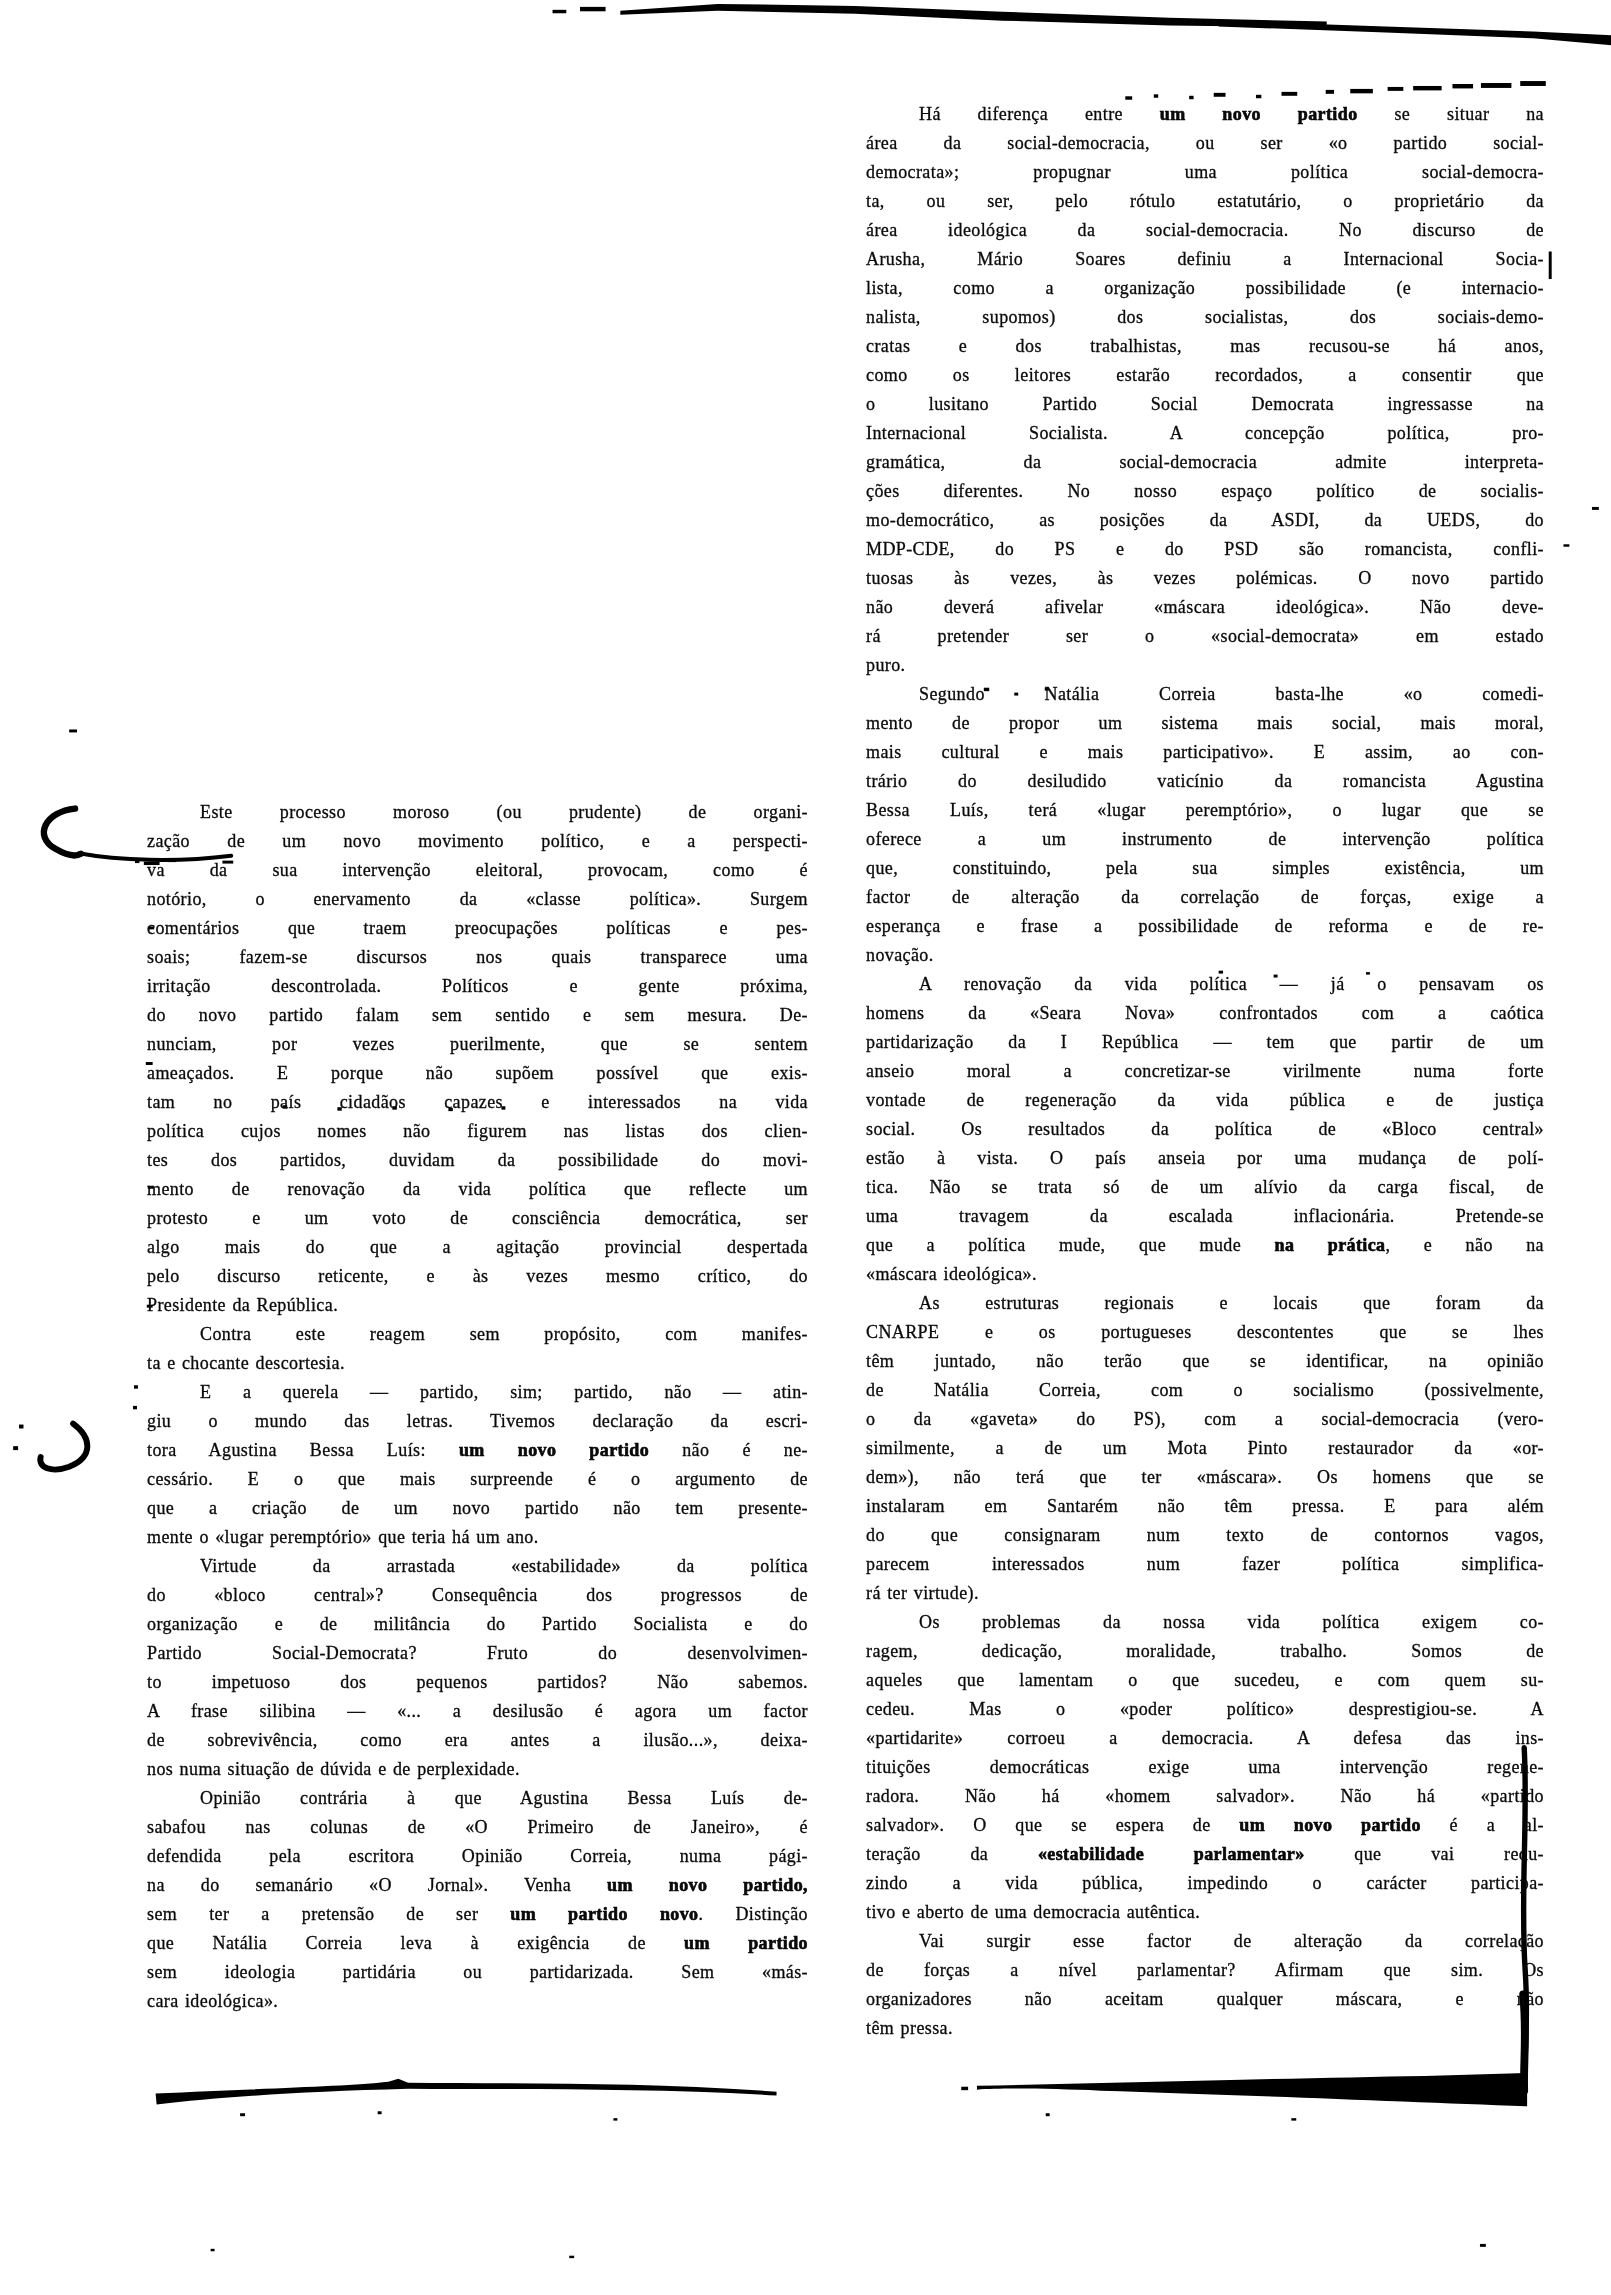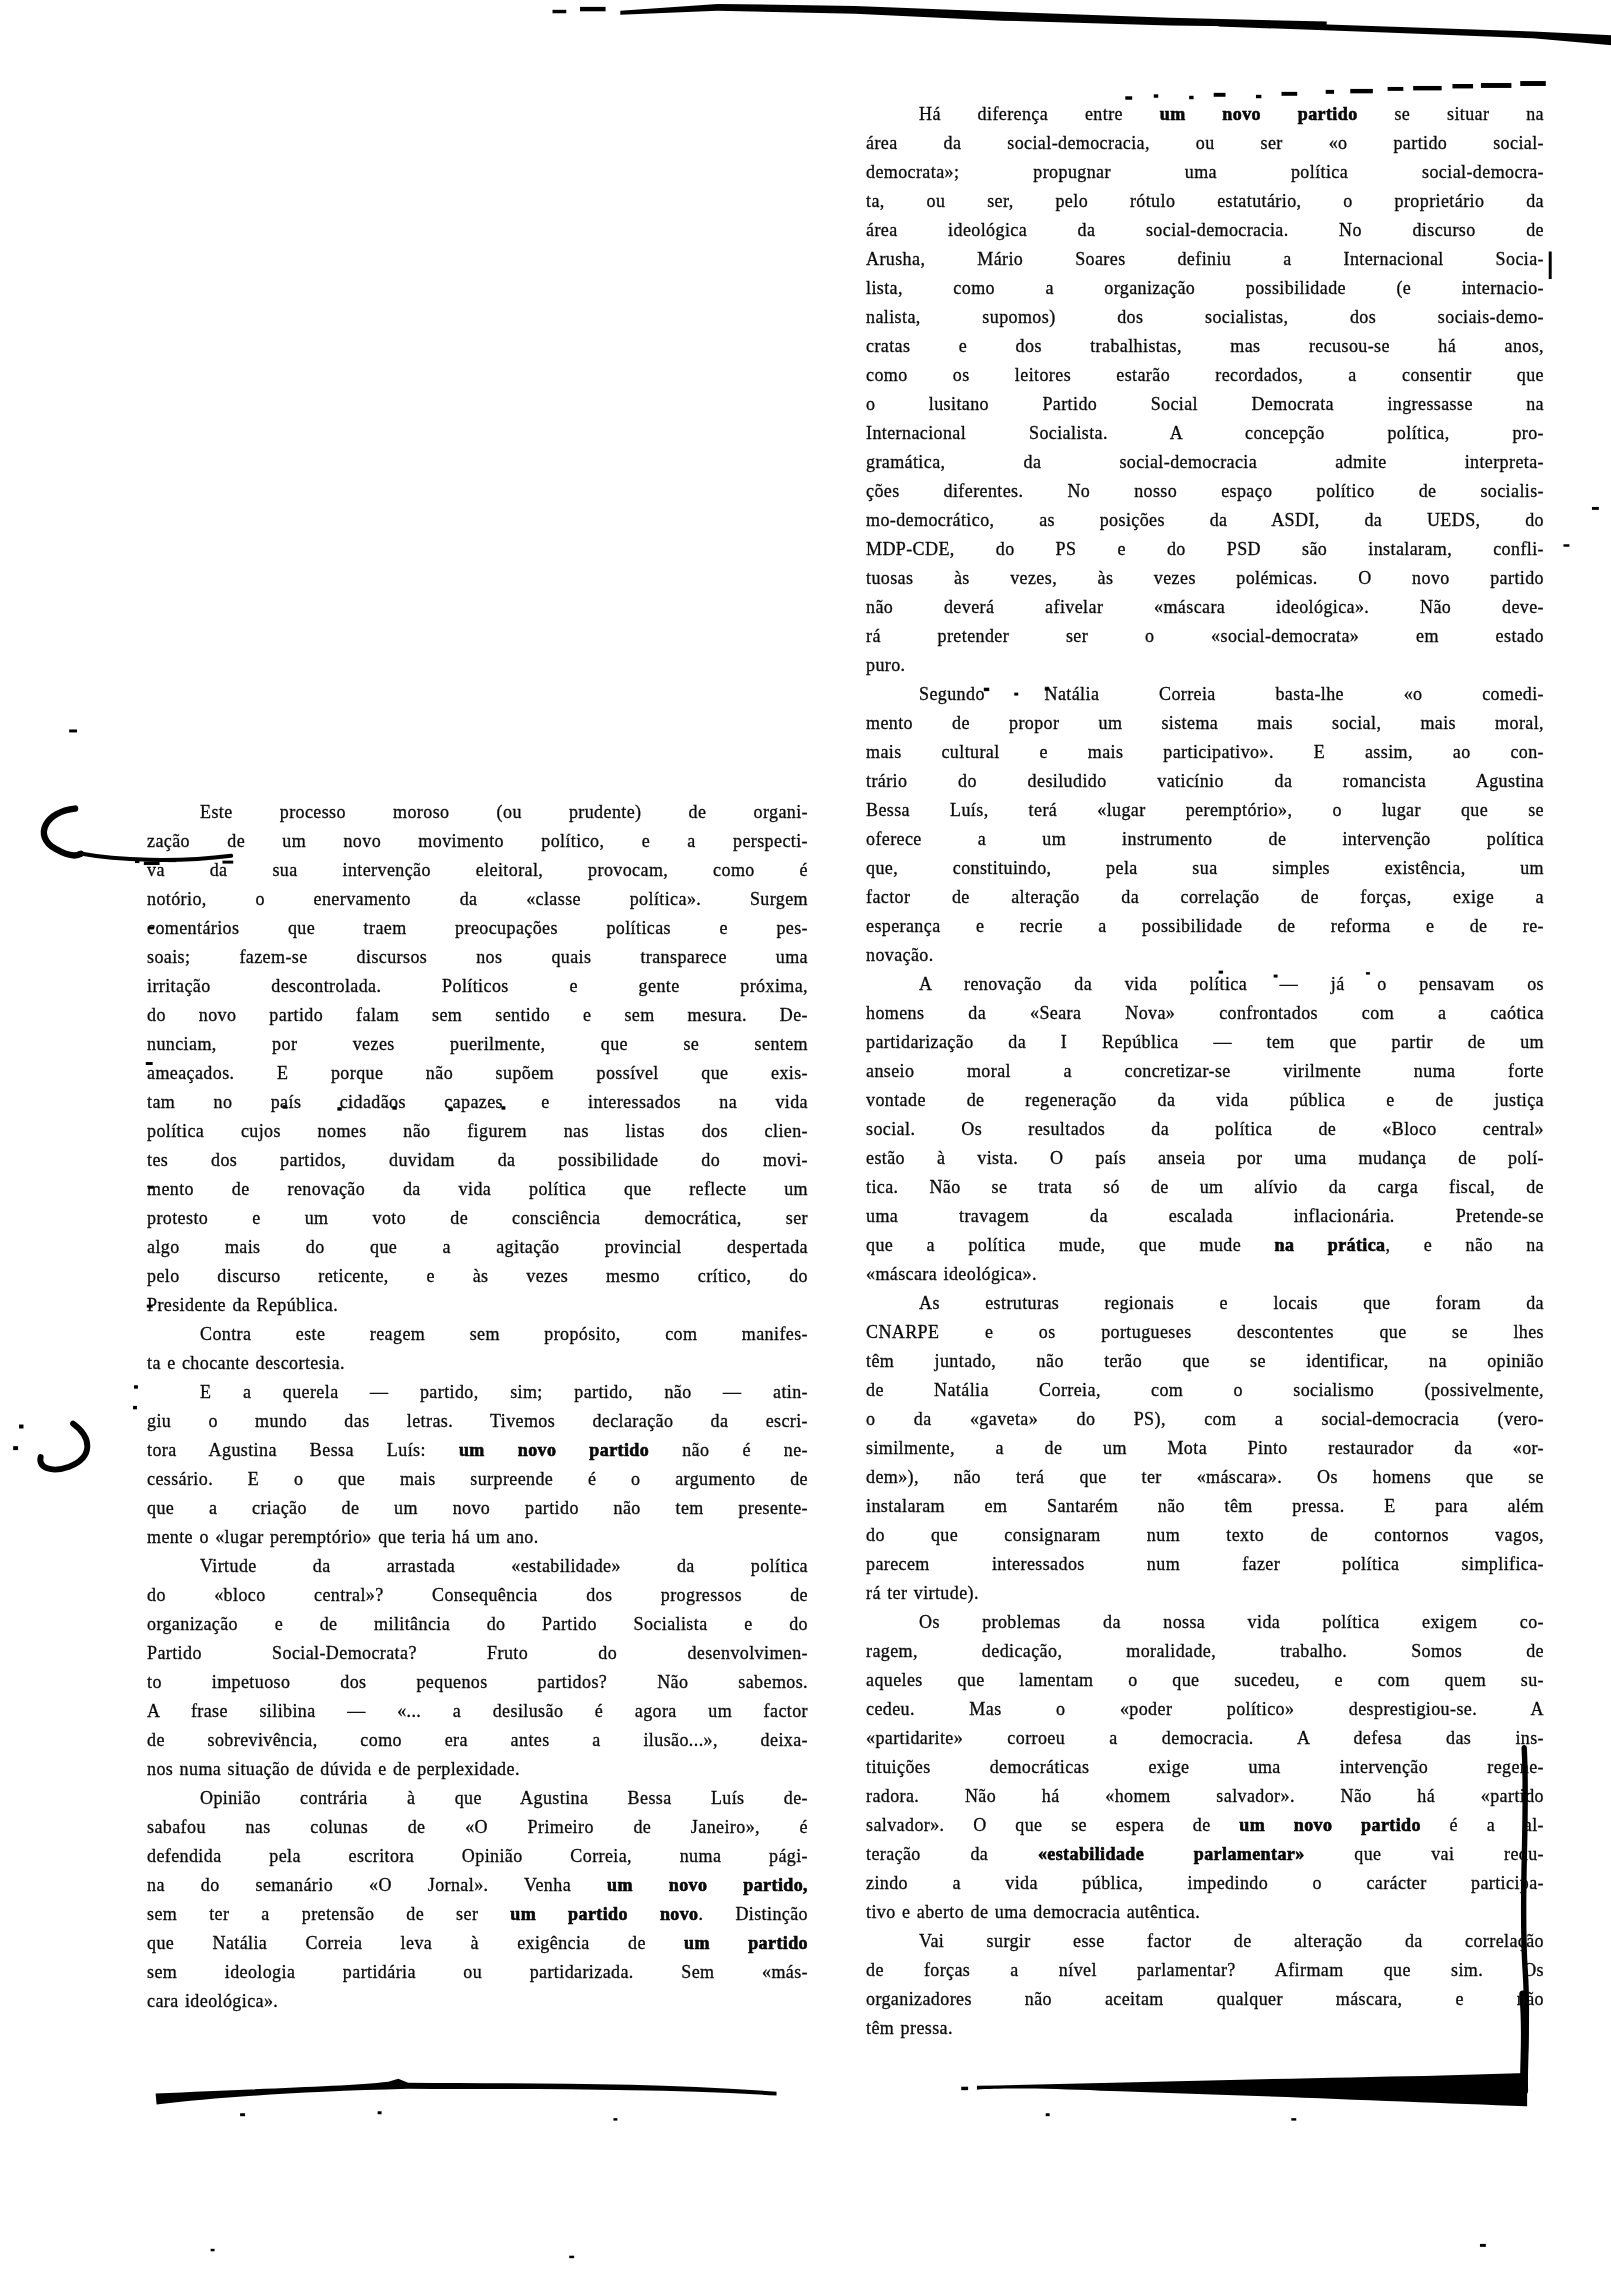--- a/index.html
+++ b/index.html
@@ -195,34 +195,34 @@
       <div class="tline">Arusha, Mário Soares definiu a Internacional Socia-</div>
       <div class="tline">lista, como a organização possibilidade (e internacio-</div>
       <div class="tline">nalista, supomos) dos socialistas, dos sociais-demo-</div>
       <div class="tline">cratas e dos trabalhistas, mas recusou-se há anos,</div>
       <div class="tline">como os leitores estarão recordados, a consentir que</div>
       <div class="tline">o lusitano Partido Social Democrata ingressasse na</div>
       <div class="tline">Internacional Socialista. A concepção política, pro-</div>
       <div class="tline">gramática, da social-democracia admite interpreta-</div>
       <div class="tline">ções diferentes. No nosso espaço político de socialis-</div>
       <div class="tline">mo-democrático, as posições da ASDI, da UEDS, do</div>
-      <div class="tline">MDP-CDE, do PS e do PSD são instalaram, confli-</div>
+      <div class="tline">MDP-CDE, do PS e do PSD são romancista, confli-</div>
       <div class="tline">tuosas às vezes, às vezes polémicas. O novo partido</div>
       <div class="tline">não deverá afivelar «máscara ideológica». Não deve-</div>
       <div class="tline">rá pretender ser o «social-democrata» em estado</div>
       <div class="tline plast">puro.</div>
       <div class="tline first">Segundo Natália Correia basta-lhe «o comedi-</div>
       <div class="tline">mento de propor um sistema mais social, mais moral,</div>
       <div class="tline">mais cultural e mais participativo». E assim, ao con-</div>
       <div class="tline">trário do desiludido vaticínio da romancista Agustina</div>
       <div class="tline">Bessa Luís, terá «lugar peremptório», o lugar que se</div>
       <div class="tline">oferece a um instrumento de intervenção política</div>
       <div class="tline">que, constituindo, pela sua simples existência, um</div>
       <div class="tline">factor de alteração da correlação de forças, exige a</div>
-      <div class="tline">esperança e recrie a possibilidade de reforma e de re-</div>
+      <div class="tline">esperança e frase a possibilidade de reforma e de re-</div>
       <div class="tline plast">novação.</div>
       <div class="tline first">A renovação da vida política — já o pensavam os</div>
       <div class="tline">homens da «Seara Nova» confrontados com a caótica</div>
       <div class="tline">partidarização da I República — tem que partir de um</div>
       <div class="tline">anseio moral a concretizar-se virilmente numa forte</div>
       <div class="tline">vontade de regeneração da vida pública e de justiça</div>
       <div class="tline">social. Os resultados da política de «Bloco central»</div>
       <div class="tline">estão à vista. O país anseia por uma mudança de polí-</div>
       <div class="tline">tica. Não se trata só de um alívio da carga fiscal, de</div>
       <div class="tline">uma travagem da escalada inflacionária. Pretende-se</div>

